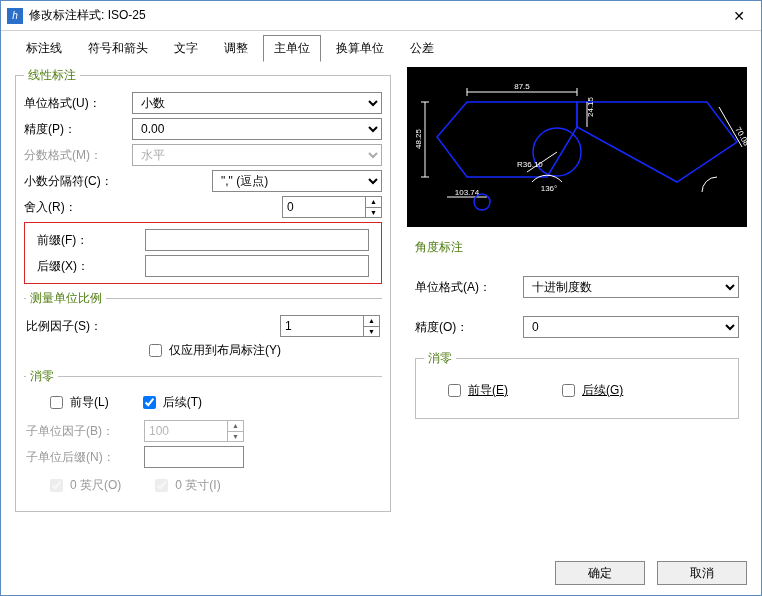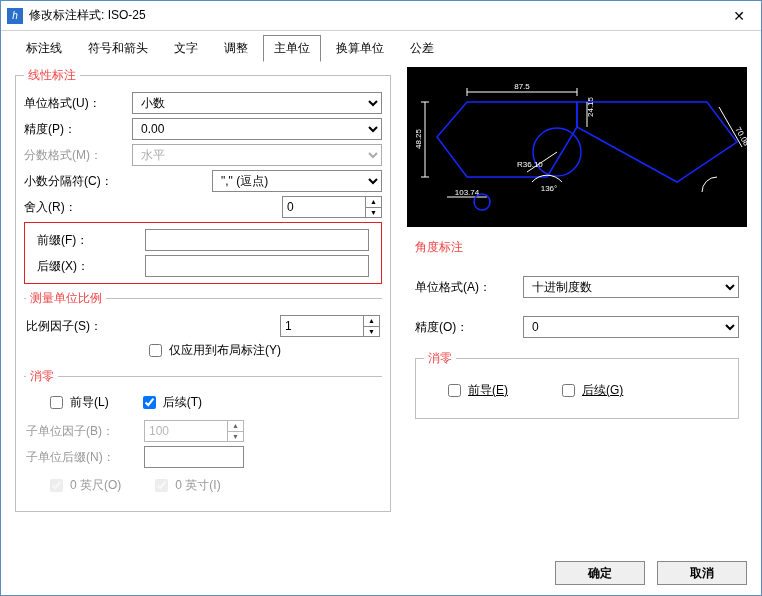--- a/index.html
+++ b/index.html
@@ -75,21 +75,21 @@
     gap: 16px;
   }
   .left { flex: 1; display: flex; flex-direction: column; gap: 6px; }
   .right { width: 340px; display: flex; flex-direction: column; gap: 12px; }
   fieldset {
     border: 1px solid #bfbfbf;
     margin: 0;
     padding: 4px 8px 8px 8px;
     font-size: 12px;
   }
-  fieldset > legend { padding: 0 4px; color: #ef4444; }
+  fieldset > legend { padding: 0 4px; color: #4d7c0f; }
   .row {
     display: flex;
     align-items: center;
     margin: 4px 0;
     gap: 8px;
   }
   .row label.field { width: 100px; }
   .row .control { flex: 1; }
   select, input[type="text"] {
     width: 100%;
@@ -128,21 +128,20 @@
     gap: 12px;
     padding: 10px 14px;
   }
   .btn {
     width: 90px;
     height: 24px;
     border: 1px solid #888;
     background: #efefef;
     font-size: 12px;
     font-family: inherit;
-    font-weight: bold;
   }
   .suppress-row { display:flex; gap:30px; padding:4px 4px 4px 20px;}
   .sub-indent { padding-left: 20px; }
   .disabled-check input { opacity:0.4; }
 </style>
 </head>
 <body>
 
 <div class="window">
 

